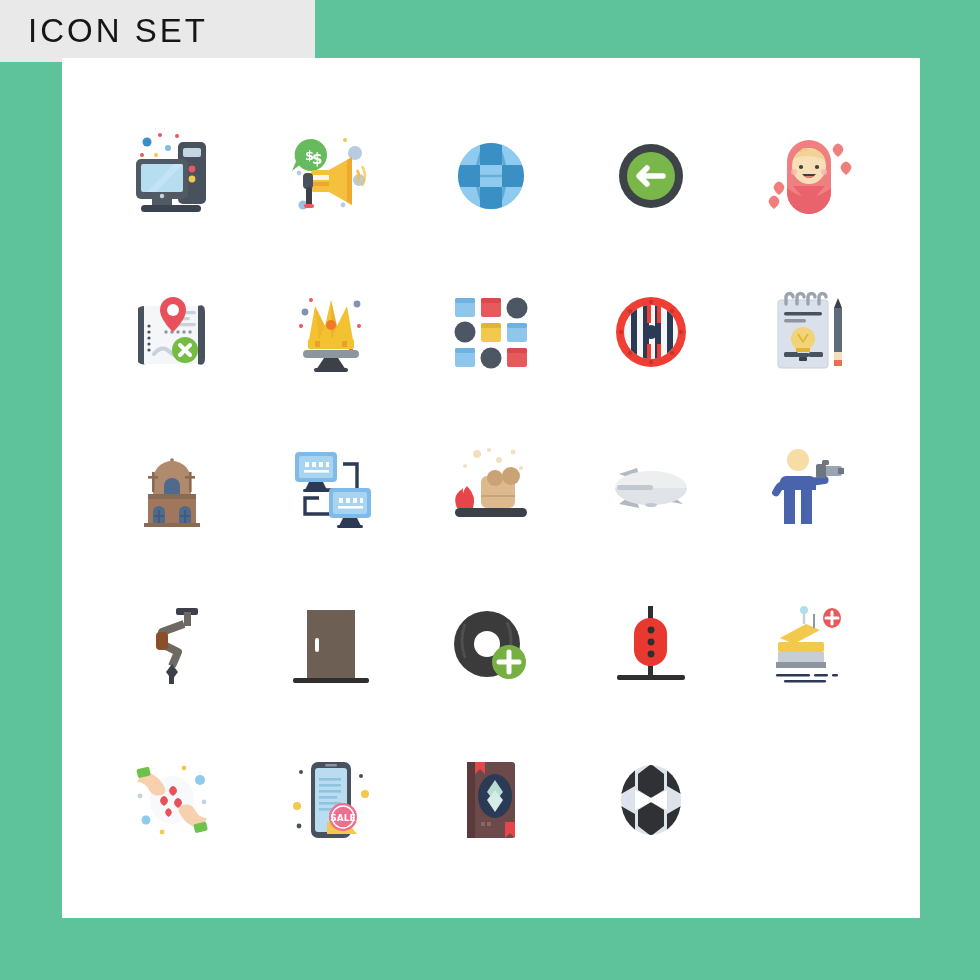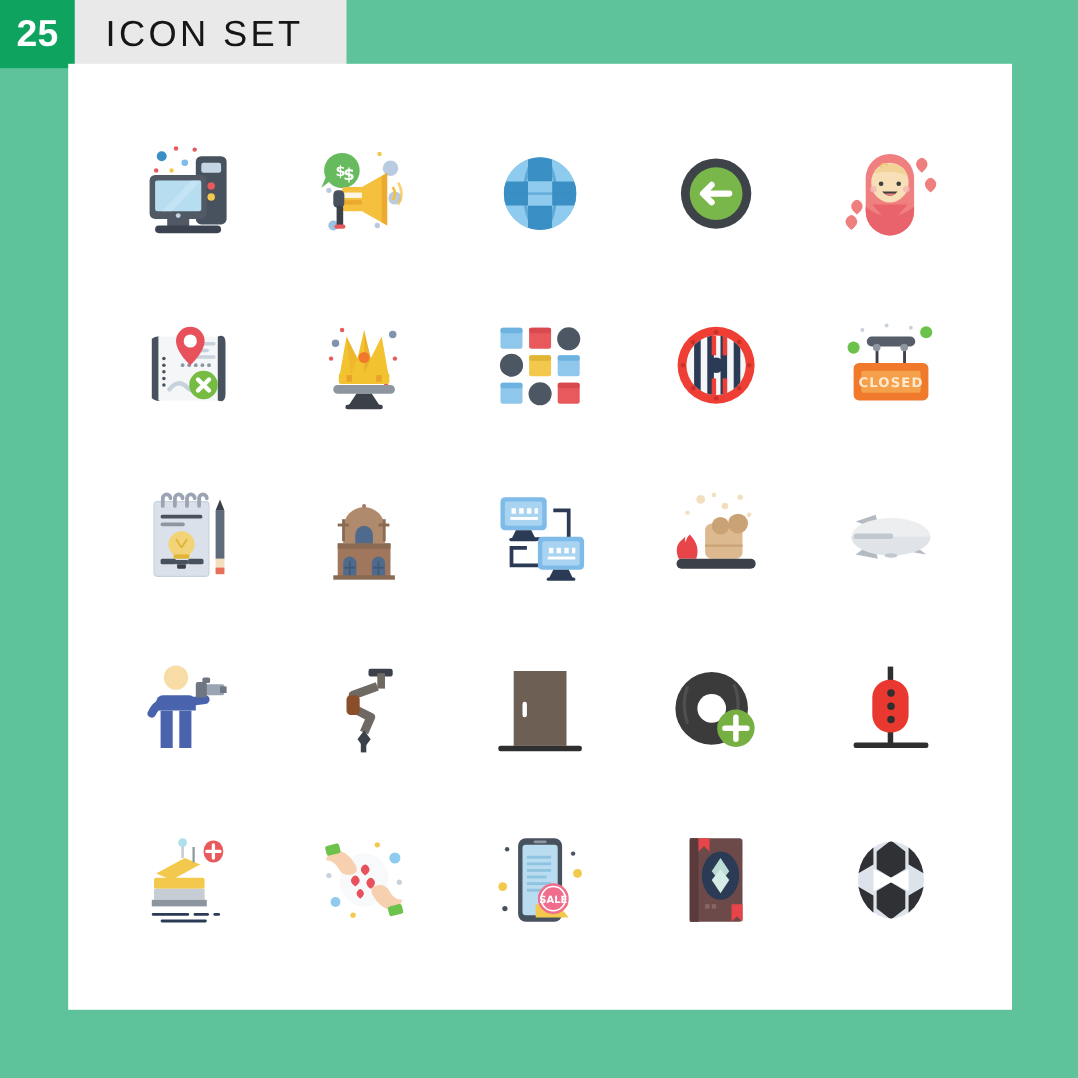--- a/index.html
+++ b/index.html
@@ -51,23 +51,20 @@
     position:relative;
   }
   .icon{width:100px;height:100px;display:block;}
 </style>
 </head>
 <body>
 
 <div id="root">
 
   <div class="header">
-    <div class="badge">
-      <span>25</span>
-    </div>
     <div class="title-plate">
       <span>ICON SET</span>
     </div>
   </div>
 
   <div class="canvas">
     <div class="grid">
 
       <div class="cell">
         <svg class="icon" viewBox="0 0 100 100">
@@ -269,38 +266,20 @@
             <circle cx="80" cy="50" r="2.1"></circle>
               <circle cx="71" cy="71" r="2.1"></circle>
             <circle cx="50" cy="80" r="2.1"></circle>
               <circle cx="29" cy="71" r="2.1"></circle>
             <circle cx="20" cy="50" r="2.1"></circle>
               <circle cx="29" cy="29" r="2.1"></circle>
           </g>
         </svg>
       </div>
 
-      <div class="cell">
-        <svg class="icon" viewBox="0 0 100 100">
-          <circle cx="82" cy="20" r="5.5" fill="#6cc24a"></circle>
-          <circle cx="16" cy="34" r="5.5" fill="#6cc24a"></circle>
-          <circle cx="24" cy="18" r="1.8" fill="#c8d2dc"></circle>
-          <circle cx="46" cy="14" r="1.8" fill="#c8d2dc"></circle>
-          <circle cx="68" cy="16" r="1.8" fill="#c8d2dc"></circle>
-          <circle cx="20" cy="58" r="1.8" fill="#c8d2dc"></circle>
-          <rect x="28" y="24" width="44" height="9" rx="4.5" fill="#565e69"></rect>
-          <rect x="36" y="32" width="2.6" height="18" fill="#3b4049"></rect>
-          <rect x="61" y="32" width="2.6" height="18" fill="#3b4049"></rect>
-          <circle cx="37" cy="34" r="3.4" fill="#8d959e"></circle>
-          <circle cx="62" cy="34" r="3.4" fill="#8d959e"></circle>
-          <rect x="16" y="48" width="68" height="34" rx="5" fill="#f0792b"></rect>
-          <rect x="23" y="55" width="54" height="20" rx="2" fill="#f5a04a"></rect>
-          <text x="50" y="70" text-anchor="middle" font-family="DejaVu Sans, sans-serif" font-size="12" font-weight="bold" fill="#ffe9cf" letter-spacing="1">CLOSED</text>
-        </svg>
-      </div>
 
       <div class="cell">
         <svg class="icon" viewBox="0 0 100 100">
           <rect x="18" y="18" width="50" height="68" rx="3" fill="#dbe1ea"></rect>
           <rect x="18" y="18" width="50" height="68" rx="3" fill="none" stroke="#c8d2dc" stroke-width="1"></rect>
           <g stroke="#9aa4b2" stroke-width="3.4" fill="none" stroke-linecap="round">
             <path d="M26 22 v-7 a3.5 3.5 0 0 1 7 0"></path>
             <path d="M37 22 v-7 a3.5 3.5 0 0 1 7 0"></path>
             <path d="M48 22 v-7 a3.5 3.5 0 0 1 7 0"></path>
             <path d="M59 22 v-7 a3.5 3.5 0 0 1 7 0"></path>

